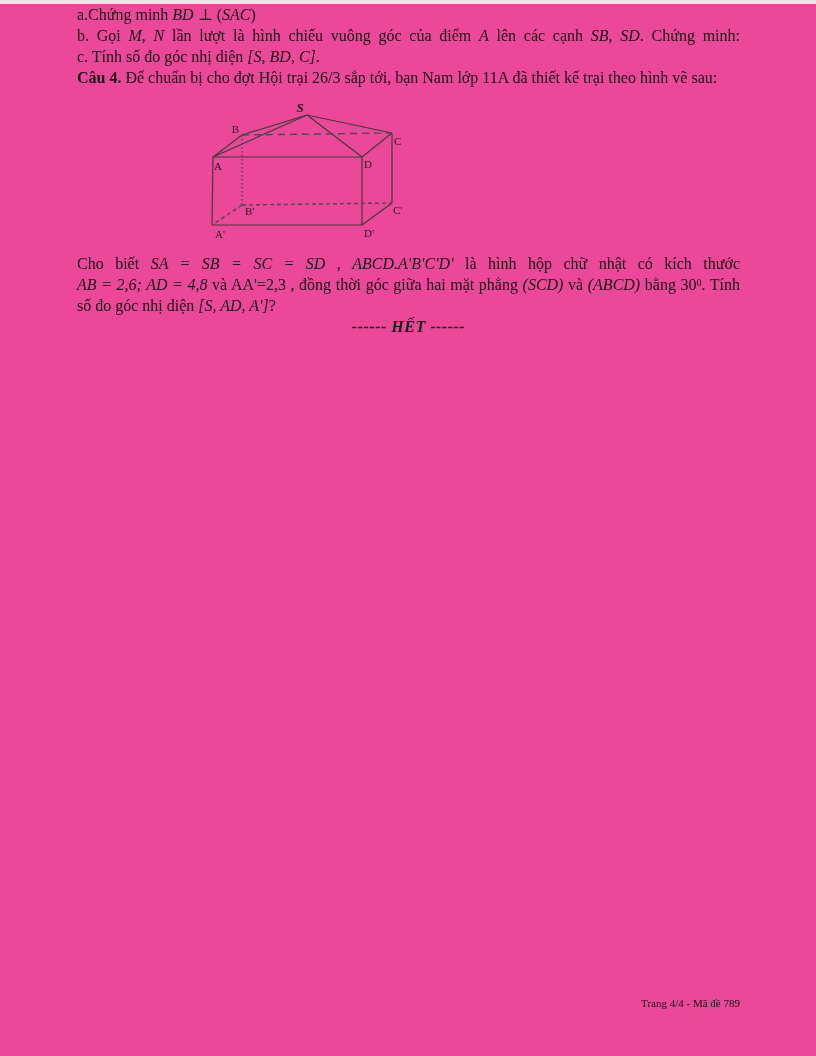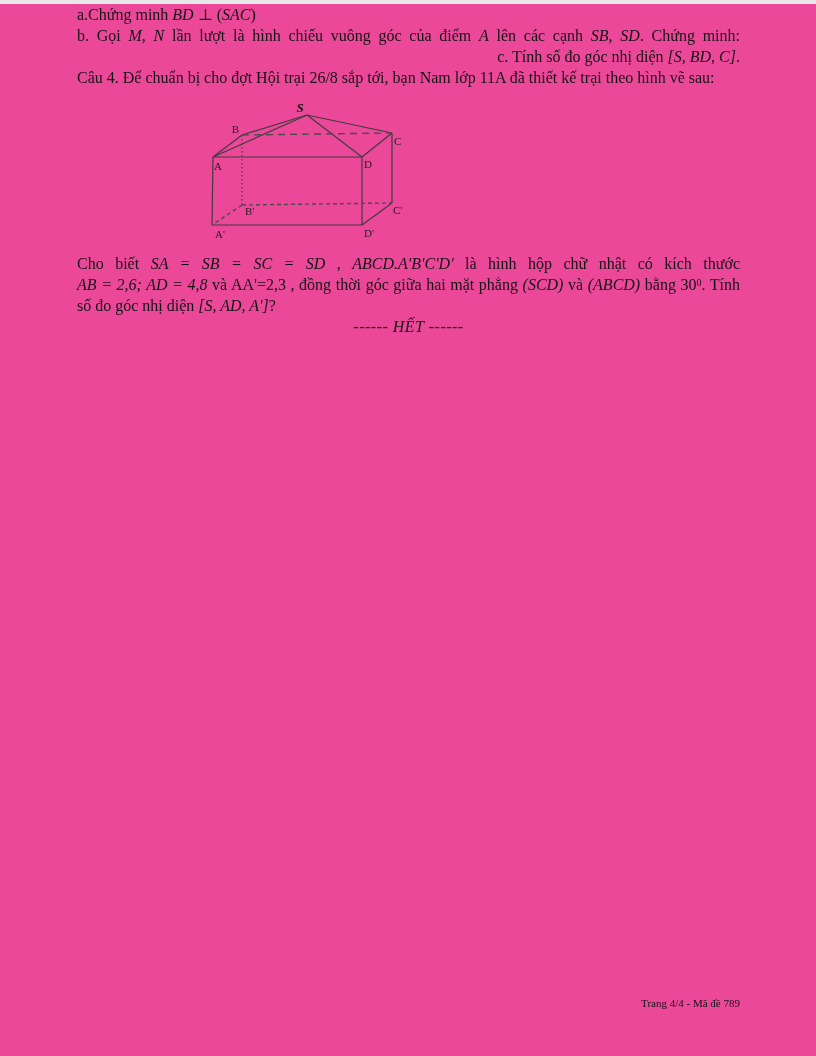--- a/index.html
+++ b/index.html
@@ -10,26 +10,26 @@
     background:#ec4899;
     font-family:"Liberation Serif","DejaVu Serif",serif;
     color:#141414;
     overflow:hidden;
   }
   .content {
     position:absolute; left:77px; top:0; width:663px;
   }
   .content p { margin:0; font-size:16px; line-height:21px; }
   .it { font-style:italic; }
-  .bd { font-weight:normal; }
+  .bd { font-weight:bold; }
   sup { font-size:10px; line-height:0; vertical-align:4px; }
   .stretch { text-align:justify; text-align-last:justify; }
   .line-a   { margin-top:40px; }
   .line-b1  { margin-top:11px;font-family:Liberation Serif, serif; }
-  .line-c   { margin-top:7px;text-align:right; }
+  .line-c   { margin-top:7px; }
   .line-cau4{ margin-top:10px; }
   .figure-wrap { margin-top:13px; margin-left:118px; width:230px; height:152px; }
   .figure-wrap svg { display:block; }
   .cho { line-height:22px; }
   .cho-first { margin-top:2px; }
   .het { margin-top:36px; text-align:center; letter-spacing:0.5px; }
   .footer {
     position:absolute; top:989px; left:77px; width:663px;
     font-size:11px; line-height:21px; text-align:right;
   }
@@ -41,21 +41,21 @@
 
 <div class="page">
   <div class="content">
 
     <p class="line-a"><span>a.Chứng minh  </span><span class="it">BD</span><span> ⊥ (</span><span class="it">SAC</span><span>)</span></p>
 
     <p class="line-b1 stretch"><span>b. Gọi </span><span class="it">M</span><span>, </span><span class="it">N</span><span> lần lượt là hình chiếu vuông góc của điểm </span><span class="it">A</span><span> lên các cạnh </span><span class="it">SB</span><span>, </span><span class="it">SD</span><span>. Chứng minh:</span></p>
 
     <p class="line-c"><span>c. Tính số đo góc nhị diện </span><span class="it">[S, BD, C]</span><span>.</span></p>
 
-    <p class="line-cau4"><span class="bd">Câu 4.</span><span> Để chuẩn bị cho đợt Hội trại 26/8 sắp tới, bạn Nam lớp 11A đã thiết kế trại theo hình vẽ sau:</span></p>
+    <p class="line-cau4"><span class="bd">Câu 4.</span><span> Để chuẩn bị cho đợt Hội trại 26/3 sắp tới, bạn Nam lớp 11A đã thiết kế trại theo hình vẽ sau:</span></p>
 
     <div class="figure-wrap">
       <svg viewBox="0 0 230 152" width="230" height="152">
         <g stroke="#3d3d3d" stroke-width="1.2" fill="none">
           <path d="M18,56 L167,56"></path>
           <path d="M18,56 L17,124"></path>
           <path d="M167,56 L167,124"></path>
           <path d="M17,124 L167,124"></path>
           <path d="M167,56 L197,32"></path>
           <path d="M197,32 L197,102"></path>

